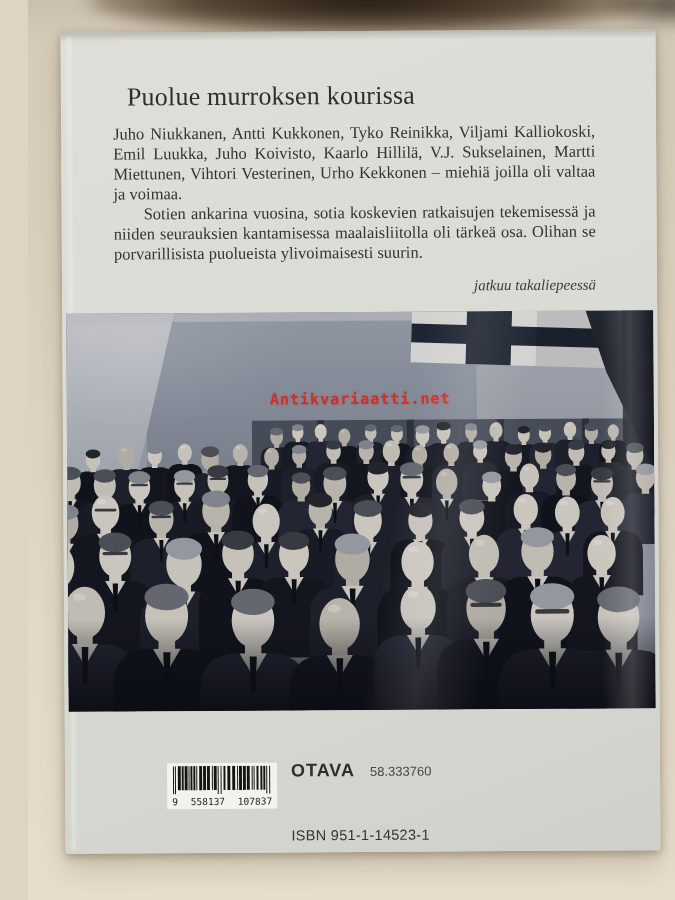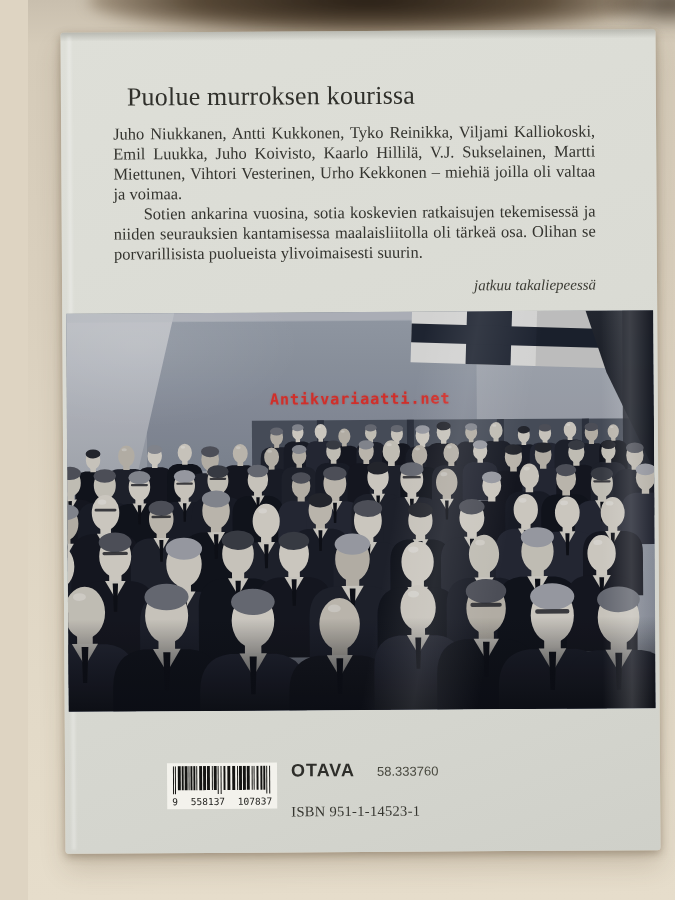--- a/index.html
+++ b/index.html
@@ -34,25 +34,25 @@
         text-shadow:0 0 2px rgba(200,40,40,.45);}
   .gloss{position:absolute;left:0;top:0;right:0;bottom:0;pointer-events:none;
         background:linear-gradient(100deg, rgba(255,255,255,0) 55%, rgba(255,255,255,.10) 63%, rgba(255,255,255,0) 73%),
                    linear-gradient(90deg, rgba(255,255,255,0) 91%, rgba(255,255,255,.17) 96%, rgba(255,255,255,0) 100%),
                    radial-gradient(ellipse 40% 30% at 12% 8%, rgba(255,255,255,.10), rgba(0,0,0,0) 70%);}
   .barcode-box{position:absolute;left:102px;top:731px;width:110px;height:46px;background:#f3f2ec;
         padding:3px 4px 0 4px;box-sizing:border-box;}
   .barcode-box svg{display:block;width:102px;height:29px;}
   .bar-digits{display:flex;justify-content:space-between;font-family:"DejaVu Sans Mono",monospace;
         font-size:9.5px;color:#1c1c19;margin-top:1px;padding:0 1px;}
-  .pubrow{position:absolute;left:226px;top:729px;display:flex;align-items:baseline;gap:22px;
+  .pubrow{position:absolute;left:226px;top:729px;display:flex;align-items:baseline;gap:15px;
         font-family:"Liberation Sans",sans-serif;}
   .publisher-name{font-size:18px;font-weight:700;letter-spacing:1px;color:#2e2e2a;}
   .publisher-code{font-size:13px;color:#48483f;}
-  .isbn{position:absolute;left:226px;top:772px;font-family:Liberation Serif, serif;
+  .isbn{position:absolute;left:226px;top:796px;font-family:Liberation Sans, sans-serif;
         font-size:14.5px;color:#35352f;letter-spacing:.3px;}
 </style>
 </head>
 <body>
 
 <div class="stage">
   <div class="top-shadow"></div>
   <div class="top-shadow-right"></div>
 
   <div class="book">

